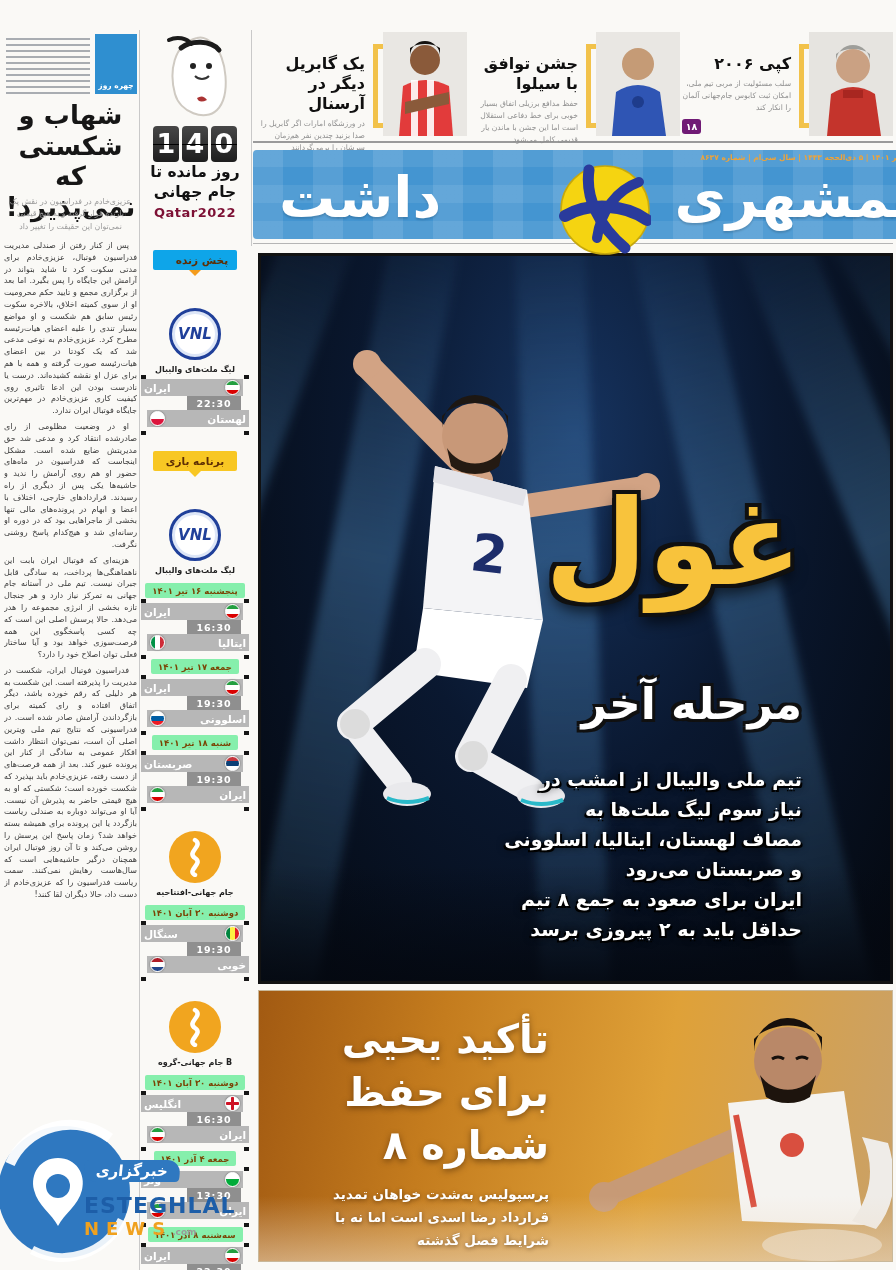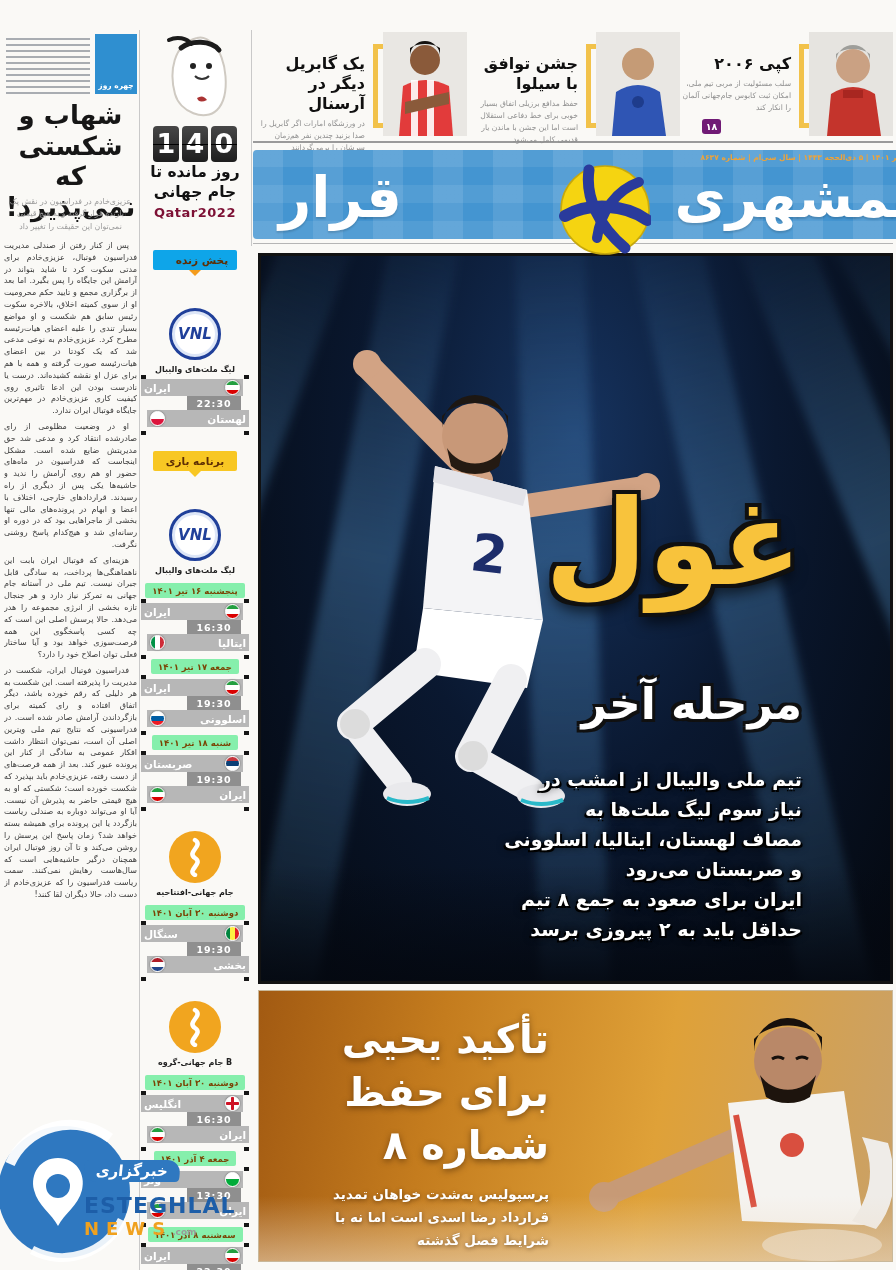--- a/index.html
+++ b/index.html
@@ -13,21 +13,21 @@
 
   
   #top-strip { position:absolute; left:253px; top:30px; width:640px; height:108px; display:flex; direction:rtl; }
   .teaser { position:relative; width:213px; height:108px; display:flex; direction:rtl; }
   .t-photoWrap { position:relative; width:96px; height:108px; flex:none; }
   .t-frame { position:absolute; left:2px; top:14px; width:82px; height:84px; border:5px solid #f2c24a; background:transparent; z-index:0; }
   .t-photo { position:absolute; right:0; bottom:2px; width:84px; height:104px; z-index:1; }
   .t-text { position:relative; padding:24px 6px 0 2px; width:117px; display:flex; flex-direction:column; }
   .t-title { font-size:16px; font-weight:900; color:#101010; line-height:1.25; }
   .t-body { margin-top:4px; font-size:7.6px; color:#8f8f8f; line-height:1.6; text-align:right; }
-  .t-badge { margin-top:5px; align-self:flex-end; width:19px; height:15px; background:#701a75; color:#fff; border-radius:3px; font-size:9.5px; font-weight:bold; display:flex; align-items:center; justify-content:center;margin-left:20px; }
+  .t-badge { margin-top:5px; align-self:flex-end; width:19px; height:15px; background:#701a75; color:#fff; border-radius:3px; font-size:9.5px; font-weight:bold; display:flex; align-items:center; justify-content:center; }
 
   
   #masthead { position:absolute; left:253px; top:150px; width:704px; height:89px; background:#4495d1; border-radius:4px; overflow:visible; }
   #masthead .checkers { position:absolute; inset:0; border-radius:4px;
      background:
        repeating-linear-gradient(90deg, rgba(255,255,255,.10) 0 30px, rgba(255,255,255,0) 30px 60px),
        repeating-linear-gradient(0deg, rgba(255,255,255,.08) 0 18px, rgba(255,255,255,0) 18px 36px); }
   #masthead .dateline { position:absolute; top:3px; right:10px; font-size:7.5px; font-weight:bold; color:#f0a338; direction:rtl; z-index:3; }
   #masthead .mh-words { position:absolute; inset:10px 26px 4px 26px; display:flex; direction:rtl; justify-content:space-between; align-items:center; z-index:2; }
   .mh-word { color:#ffffff; font-weight:900; font-size:56px; line-height:1; text-shadow:0 2px 2px rgba(0,0,0,.15); }
@@ -185,21 +185,21 @@
        <div class="t-badge">۱۹</div>
      </div>
    </div>
     </div>
 
   <div id="masthead">
     <div class="checkers"></div>
     <div class="dateline">سه‌شنبه ۱۴ تیر ۱۴۰۱ | ۵ ذی‌الحجه ۱۴۴۳ | سال سی‌ام | شماره ۸۶۳۷</div>
     <div class="mh-words">
       <span class="mh-word">همشهری</span>
-      <span class="mh-word">قرار</span>
+      <span class="mh-word">داشت</span>
     </div>
     <svg id="volleyball" width="92" height="92" viewBox="0 0 92 92">
       <circle cx="46" cy="46" r="44" fill="#f5d411" stroke="#c7a80c" stroke-width="1.5"></circle>
       <path d="M6 52 C30 38 66 40 88 56" fill="none" stroke="#2a3b9c" stroke-width="12" stroke-linecap="round"></path>
       <path d="M30 6 C26 34 40 62 66 84" fill="none" stroke="#2a3b9c" stroke-width="11" stroke-linecap="round"></path>
       <path d="M80 18 C58 26 42 46 38 74" fill="none" stroke="#2a3b9c" stroke-width="10" stroke-linecap="round"></path>
     </svg>
   </div>
 
   <div id="left-col">
@@ -309,21 +309,21 @@
        </div>
       <div class="s-date">دوشنبه ۳۰ آبان ۱۴۰۱</div>
       <div class="s-match">
          <div class="bar top">
            <span class="tname">سنگال</span>
            <span class="flag senegal"></span>
          </div>
          <div class="time">19:30</div>
          <div class="bar bot">
            <span class="flag netherlands"></span>
-           <span class="tname">بخشی</span>
+           <span class="tname">خوبی</span>
          </div>
        </div>
       <div class="s-logo wc">
          <div class="circ wcup">
           <svg width="30" height="40" viewBox="0 0 30 40">
             <path d="M15 3 C24 9 6 15 15 21 C24 27 6 33 15 38" stroke="#fff" stroke-width="4.5" fill="none" stroke-linecap="round"></path>
           </svg>
         </div>
         <div class="s-cap">جام جهانی-گروه B</div>
        </div>

